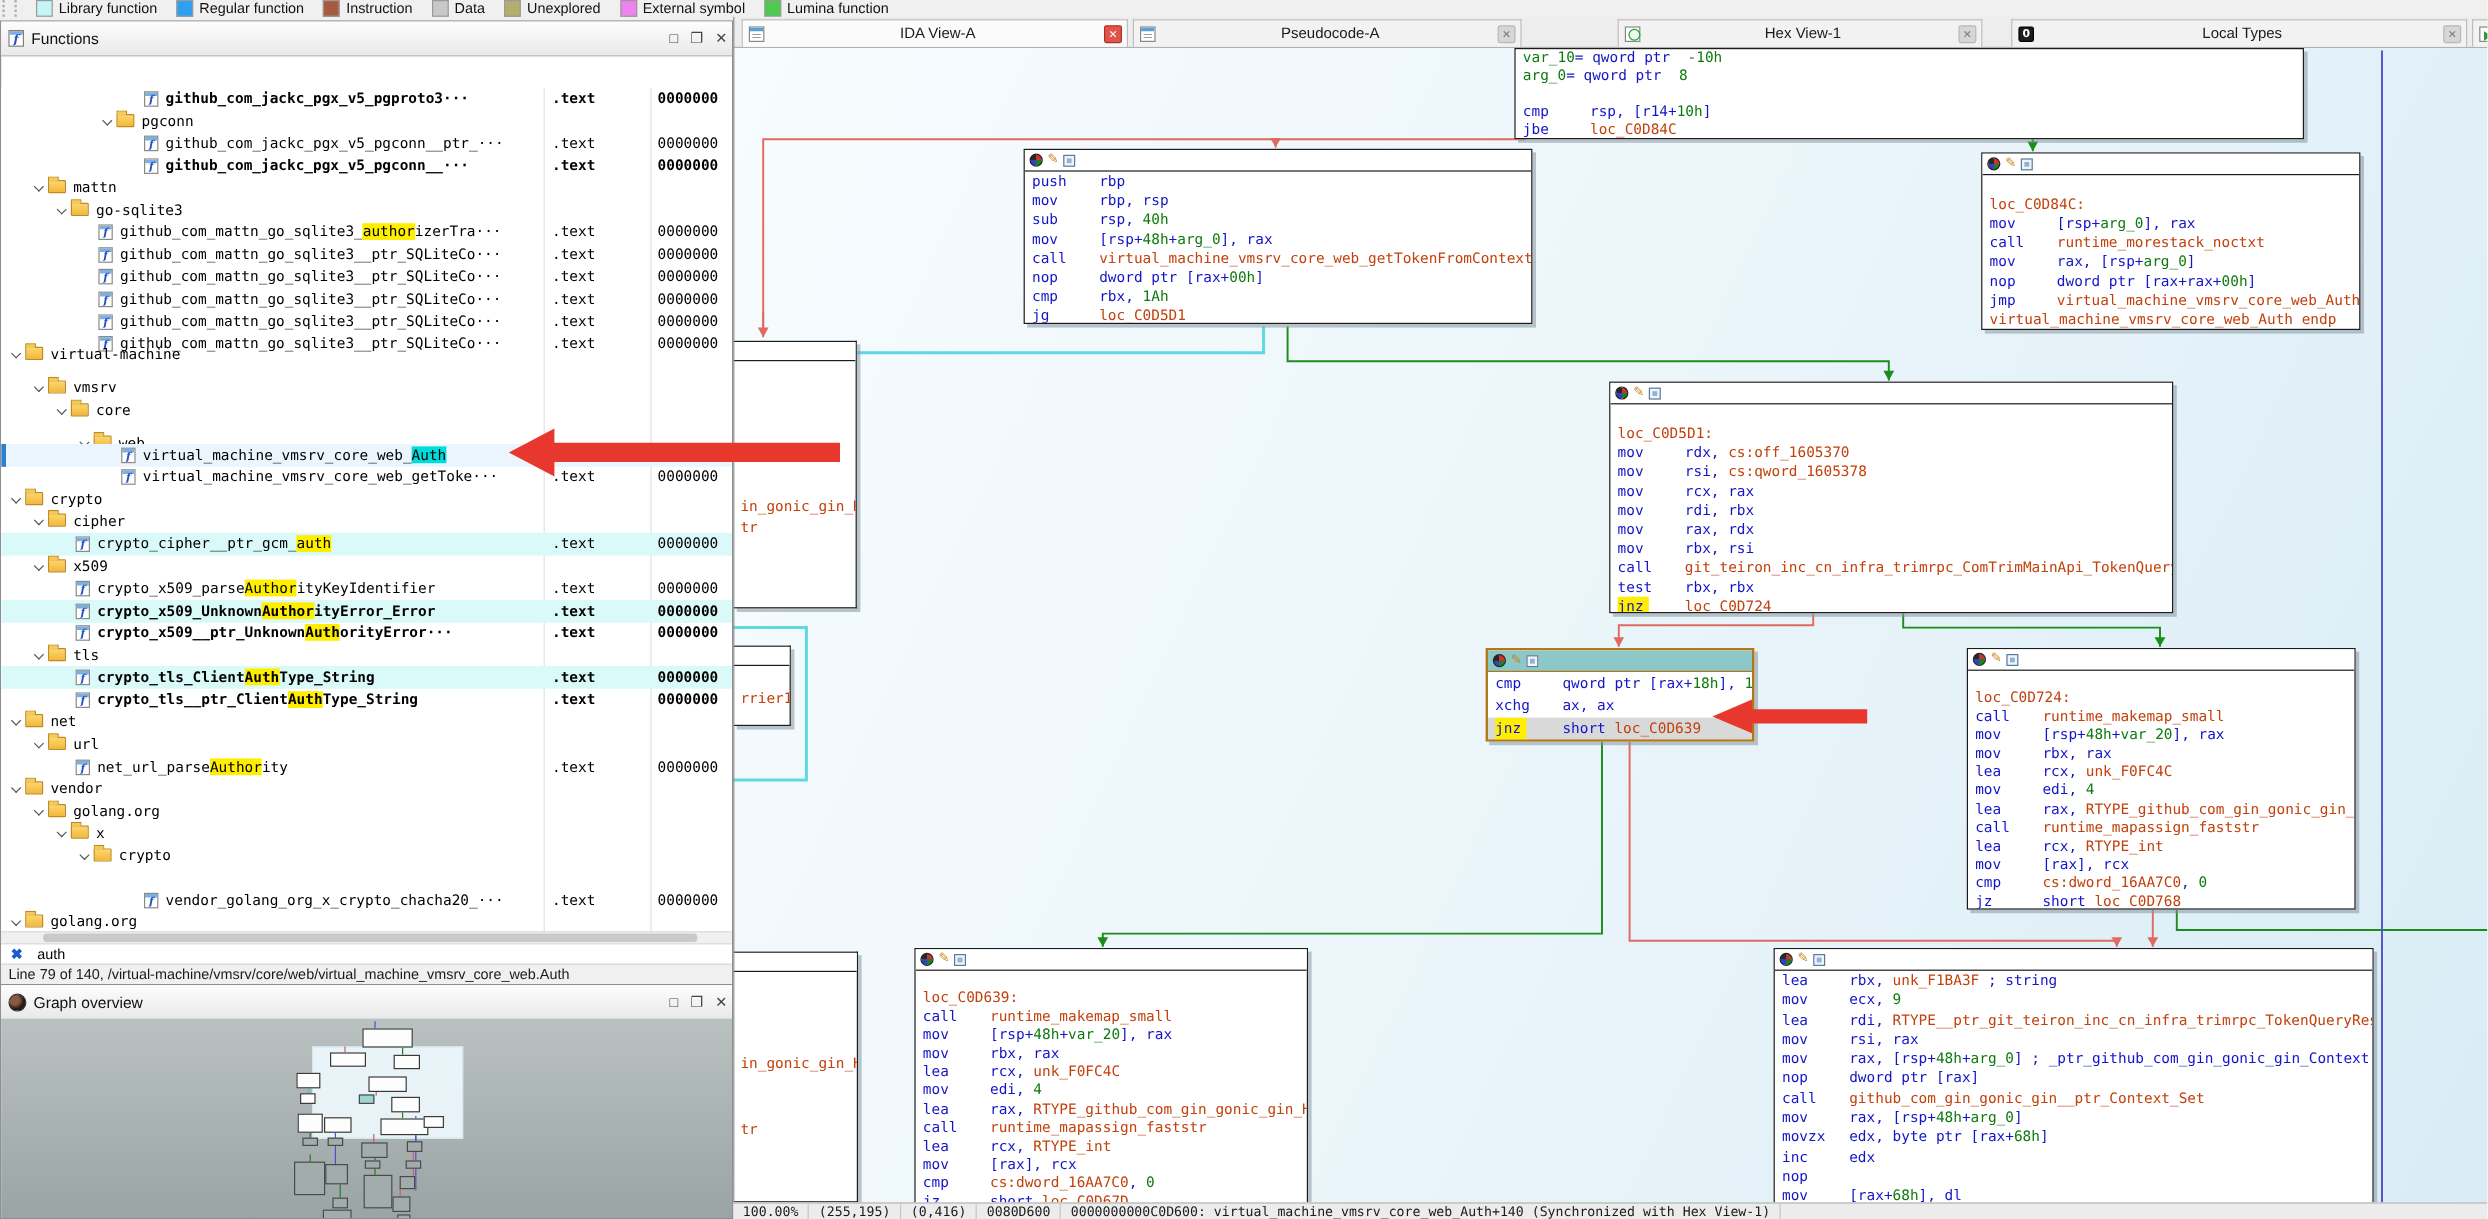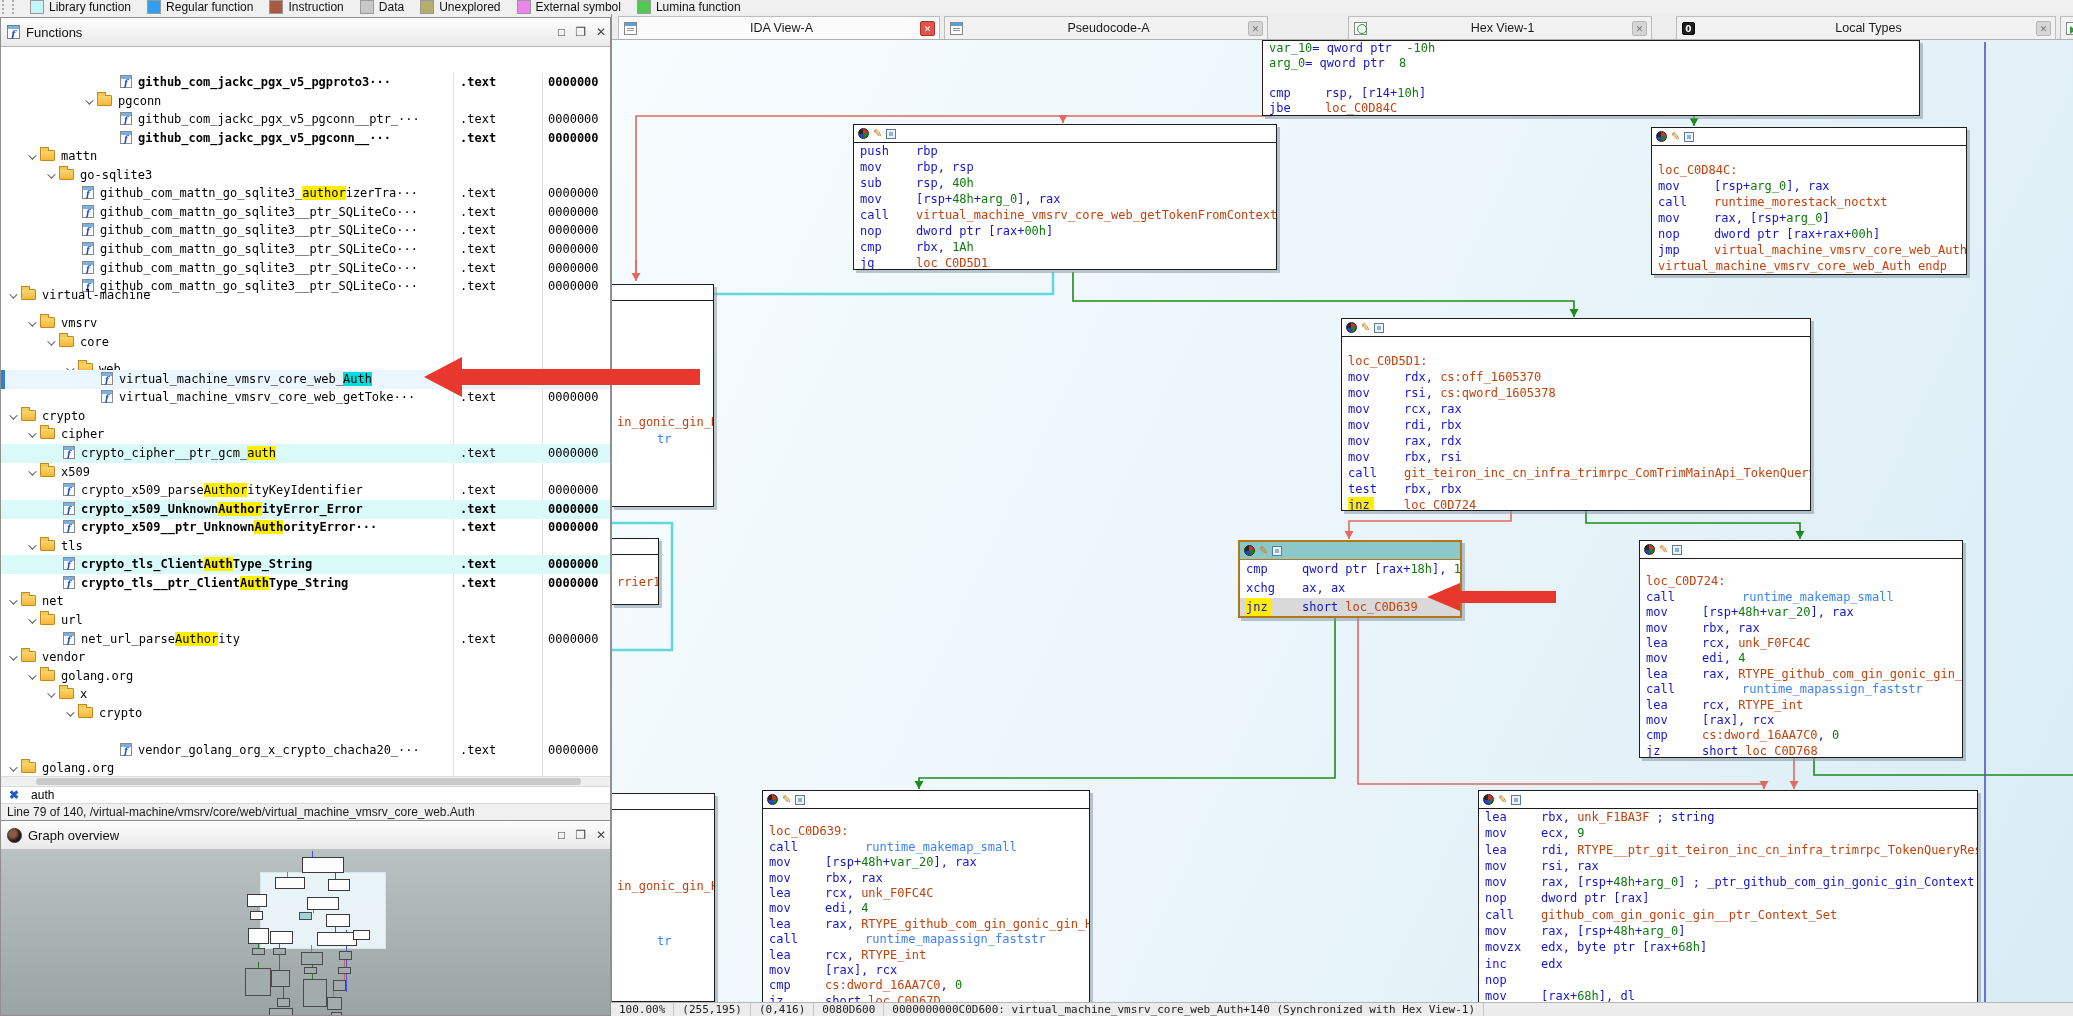--- a/index.html
+++ b/index.html
@@ -79,21 +79,21 @@
   .ni-frame{width:10px;height:10px;border:1px solid #5a7b9c;background:#eef4f9;box-sizing:border-box;}
   .ni-frame::after{content:"";display:block;width:4px;height:4px;margin:2px;background:#8fb3d2;}
   .cl{padding-left:6px;white-space:pre;overflow:hidden;font-family:"DejaVu Sans Mono",monospace;font-size:12px;}
   .cl.cur{background:#d9d9d9;}
   .c-m,.c-mh{color:#1414c8;display:inline-block;width:56px;}
   .c-mh{width:auto;min-width:26px;background:#ffee00;margin-right:30px;}
   .c-o{color:#1414c8;}
   .c-n{color:#0e7a0e;}
   .c-v{color:#0e7a0e;}
   .c-f{color:#c2410c;}
-  .c-lib{color:#3b82f6;margin-left:40px;}
+  .c-lib{color:#c2410c;}
   .frag{position:absolute;left:6px;font-family:"DejaVu Sans Mono",monospace;font-size:12px;white-space:pre;}
   
   #edgesvg{position:absolute;left:0;top:0;width:2073px;height:1016px;z-index:1;pointer-events:none;}
   #annsvg{position:absolute;left:0;top:0;width:2073px;height:1016px;z-index:10;pointer-events:none;}
   
   #statusbar{position:absolute;left:611px;top:1002px;width:1462px;height:14px;background:#ececec;border-top:1px solid #b5b5b5;display:flex;align-items:center;font-family:"DejaVu Sans Mono",monospace;font-size:11px;color:#1a1a1a;z-index:20;box-sizing:border-box;}
   .sseg{padding:0 8px;border-right:1px solid #c6c6c6;white-space:nowrap;}
   #vsep{position:absolute;left:611px;top:14px;width:1px;height:1002px;background:#909090;z-index:5;}
 </style>
 </head>

